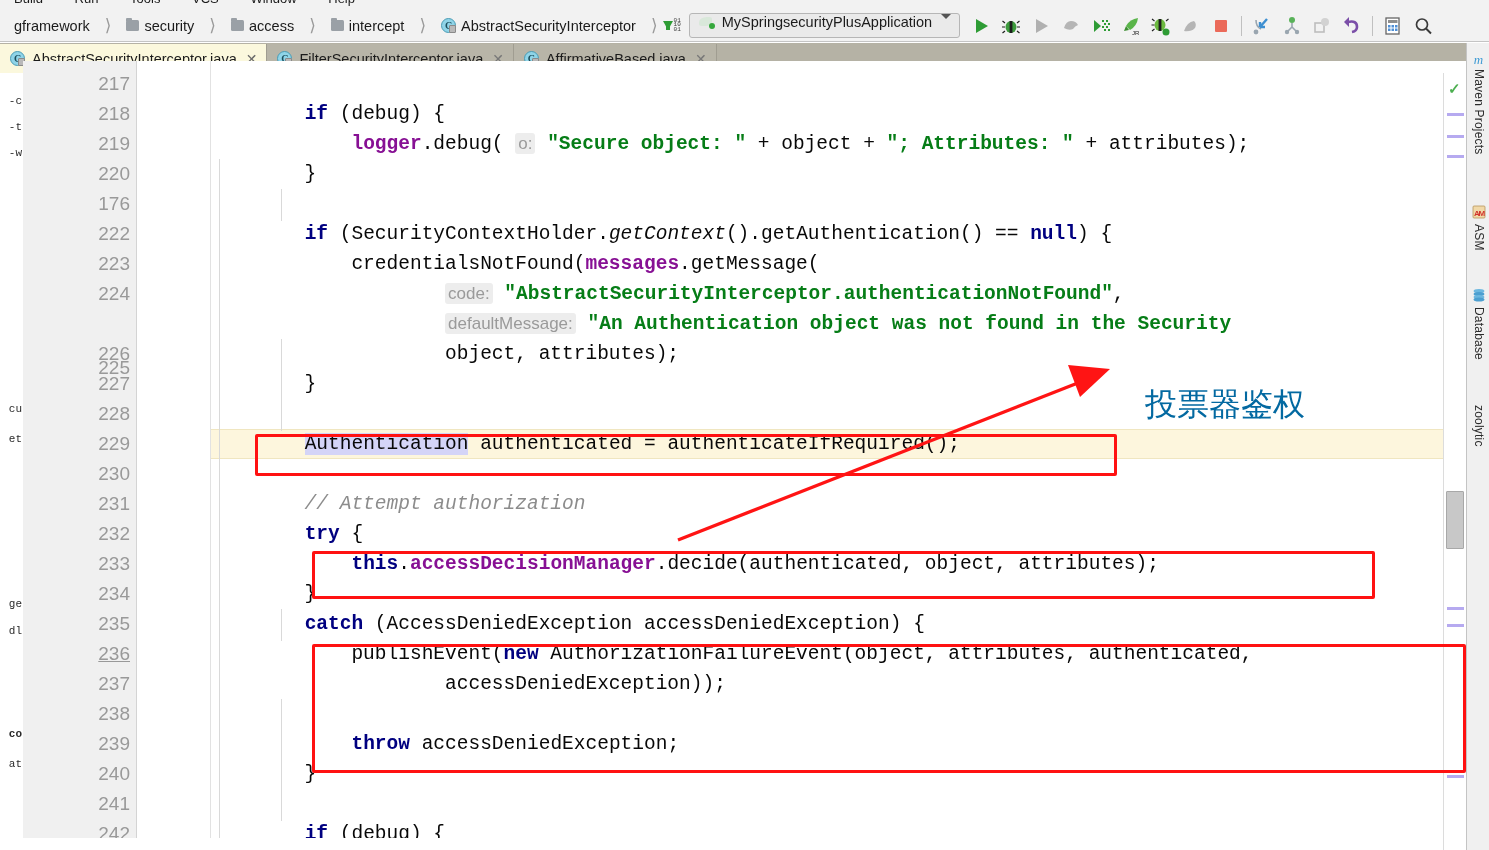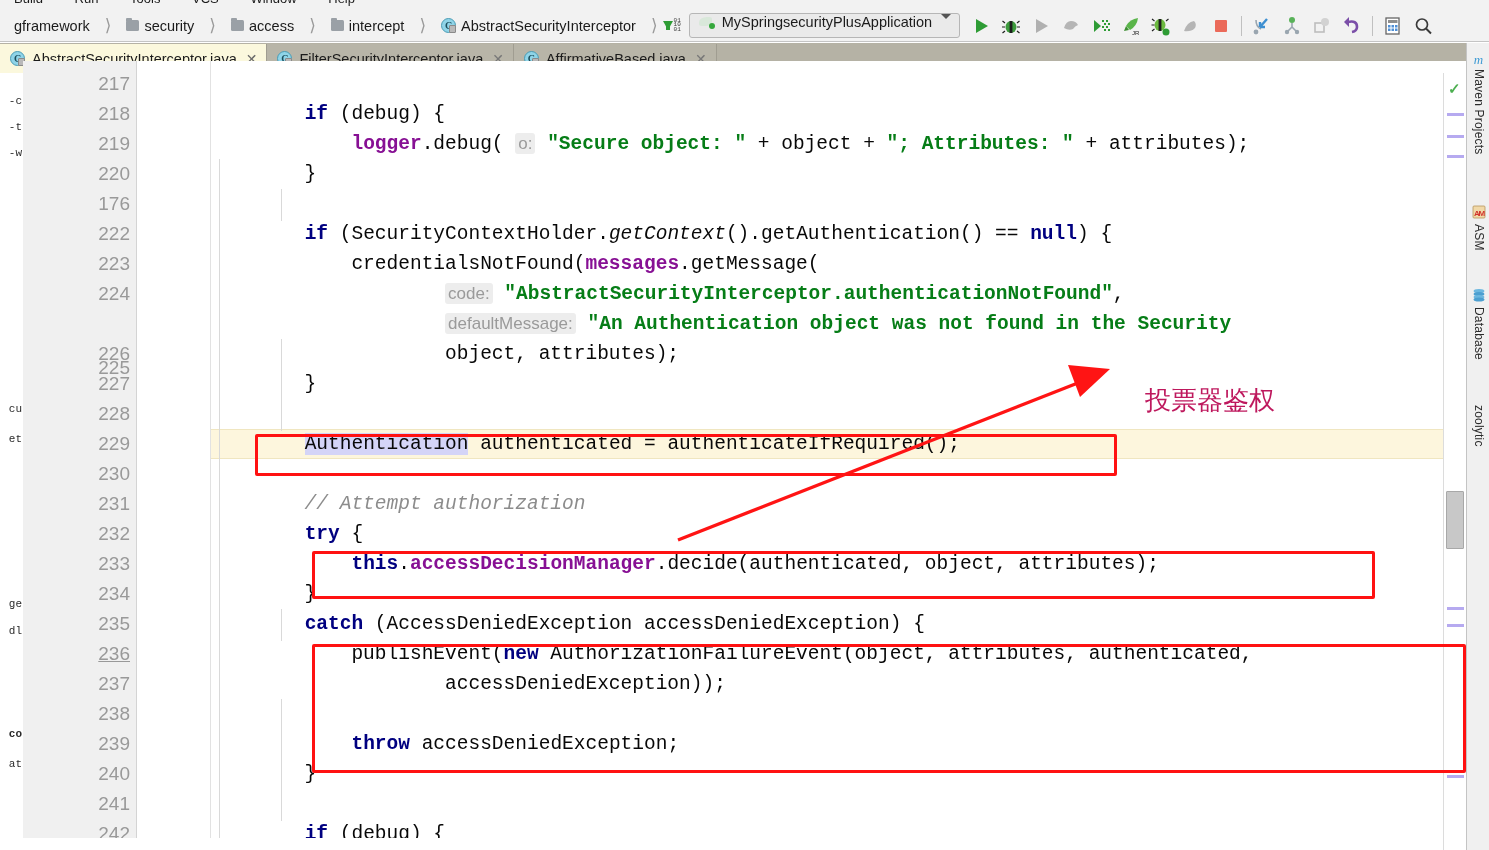--- a/index.html
+++ b/index.html
@@ -115,21 +115,21 @@
     background:#f0f0f0; border-left:1px solid #c4c4c4; }
   .rbtn{ position:absolute; left:0; width:23px; display:flex; flex-direction:column;
     align-items:center; }
   .vtext{ writing-mode:vertical-rl; font-size:12px; color:#2b2b2b; white-space:nowrap;
     letter-spacing:0.2px; }
   .rb-ico{ font-size:13px; line-height:1; margin-bottom:3px; }
 
   
   .annot-box{ position:absolute; border:3px solid #ff1111; border-radius:2px;
     pointer-events:none; }
-  .annot-text{ position:absolute; color:#be185d; font-size:26px;
+  .annot-text{ position:absolute; color:#0369a1; font-size:32px;
     font-family:Liberation Sans, sans-serif; white-space:nowrap; }
   .annot-arrow{ position:absolute; left:670px; top:360px; width:450px; height:200px;
     pointer-events:none; }
 </style>
 </head>
 <body>
 
 <div class="menubar">
   <div class="mrow">
     <span>Build</span>

